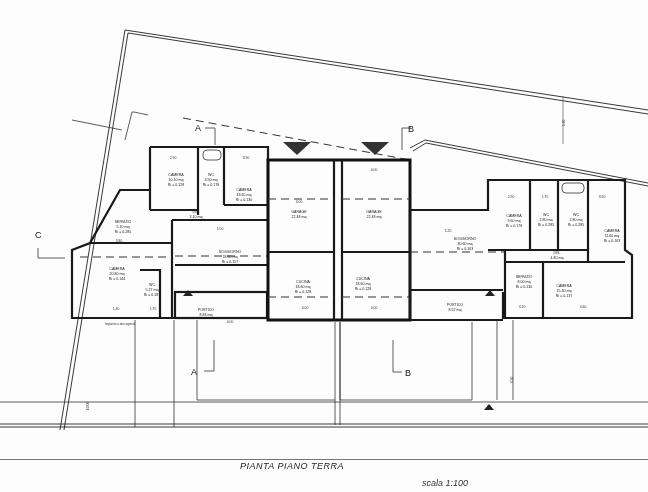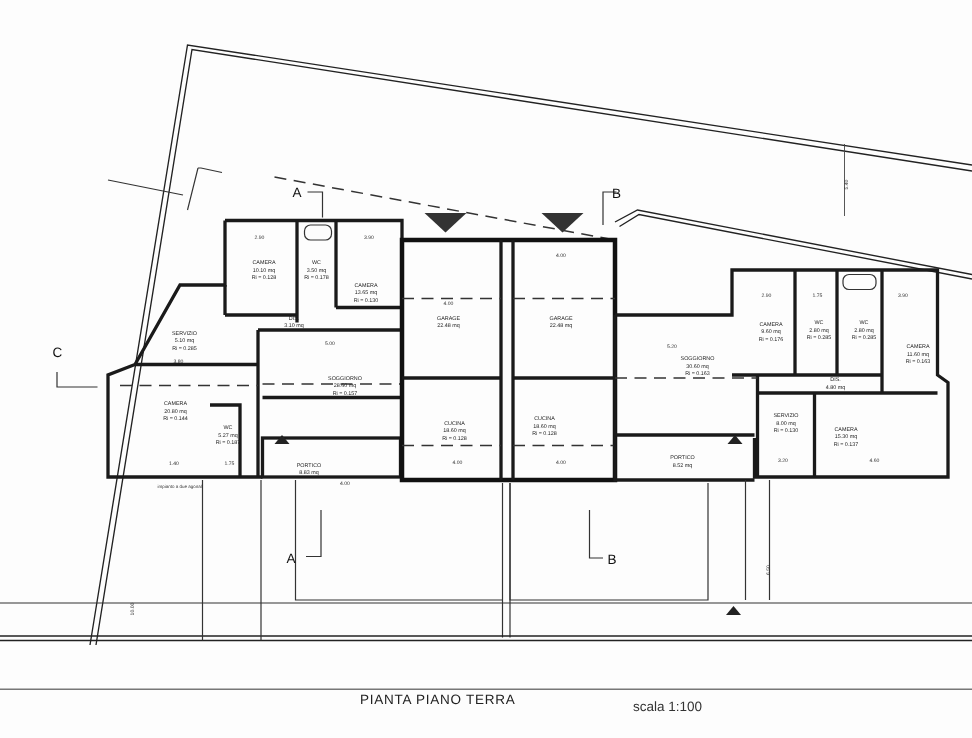--- a/index.html
+++ b/index.html
@@ -7,23 +7,23 @@
   #plan { position:absolute; left:0; top:0; width:648px; height:492px; }
   .wall { fill:none; stroke:#1a1a1a; stroke-width:2.2; }
   .wall-thick { fill:none; stroke:#111; stroke-width:3; }
   .thin { fill:none; stroke:#333; stroke-width:0.8; }
   .double { fill:none; stroke:#222; stroke-width:0.9; }
   .dash { fill:none; stroke:#333; stroke-width:1; stroke-dasharray:8 5; }
   .dim { fill:none; stroke:#444; stroke-width:0.6; }
   .rlabel { font-family:"Liberation Sans", sans-serif; font-size:3.6px; fill:#222; text-anchor:middle; }
   .dlabel { font-family:"Liberation Sans", sans-serif; font-size:3.4px; fill:#333; text-anchor:middle; }
   .sec { font-family:"Liberation Sans", sans-serif; font-size:9px; fill:#111; }
-  .footer { position:absolute; top:459px; left:0; width:648px; height:14px; border-top:1px solid #777; }
+  .footer { position:absolute; top:459px; left:0; width:648px; height:14px; border-top:1px solid #777;font-style:italic; }
   .footer-title { position:absolute; left:240px; top:1px; font-size:9px; color:#222; letter-spacing:0.5px; }
-  .footer-scale { position:absolute; left:422px; top:6px; font-size:9px; color:#333; }
+  .footer-scale { position:absolute; left:422px; top:18px; font-size:9px; color:#333; }
 </style>
 </head>
 <body>
 
 <svg id="plan" viewBox="0 0 648 492" xmlns="http://www.w3.org/2000/svg">
 
   <g>
     <polyline class="double" points="60,430 125,30 648,110"></polyline>
     <polyline class="double" points="64,430 128,33 648,114"></polyline>
     <line class="dim" x1="563" y1="96" x2="563" y2="144"></line>

